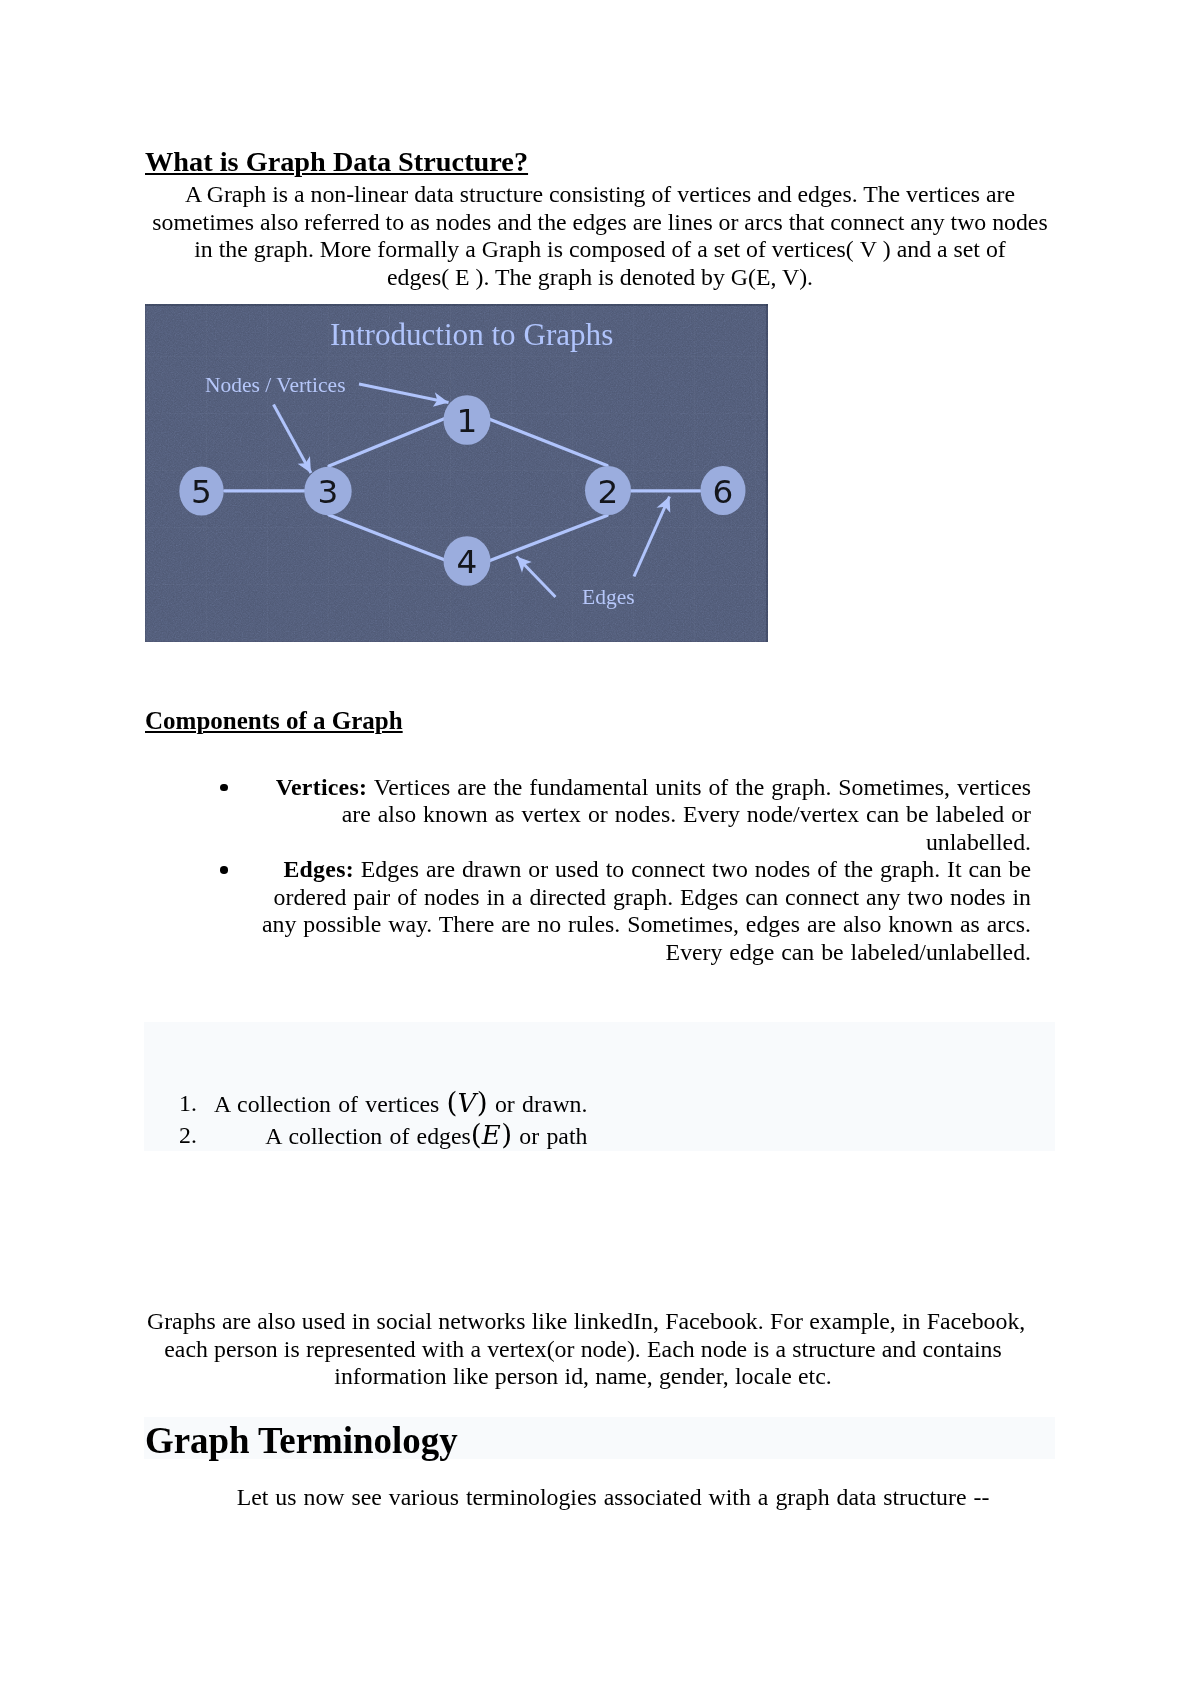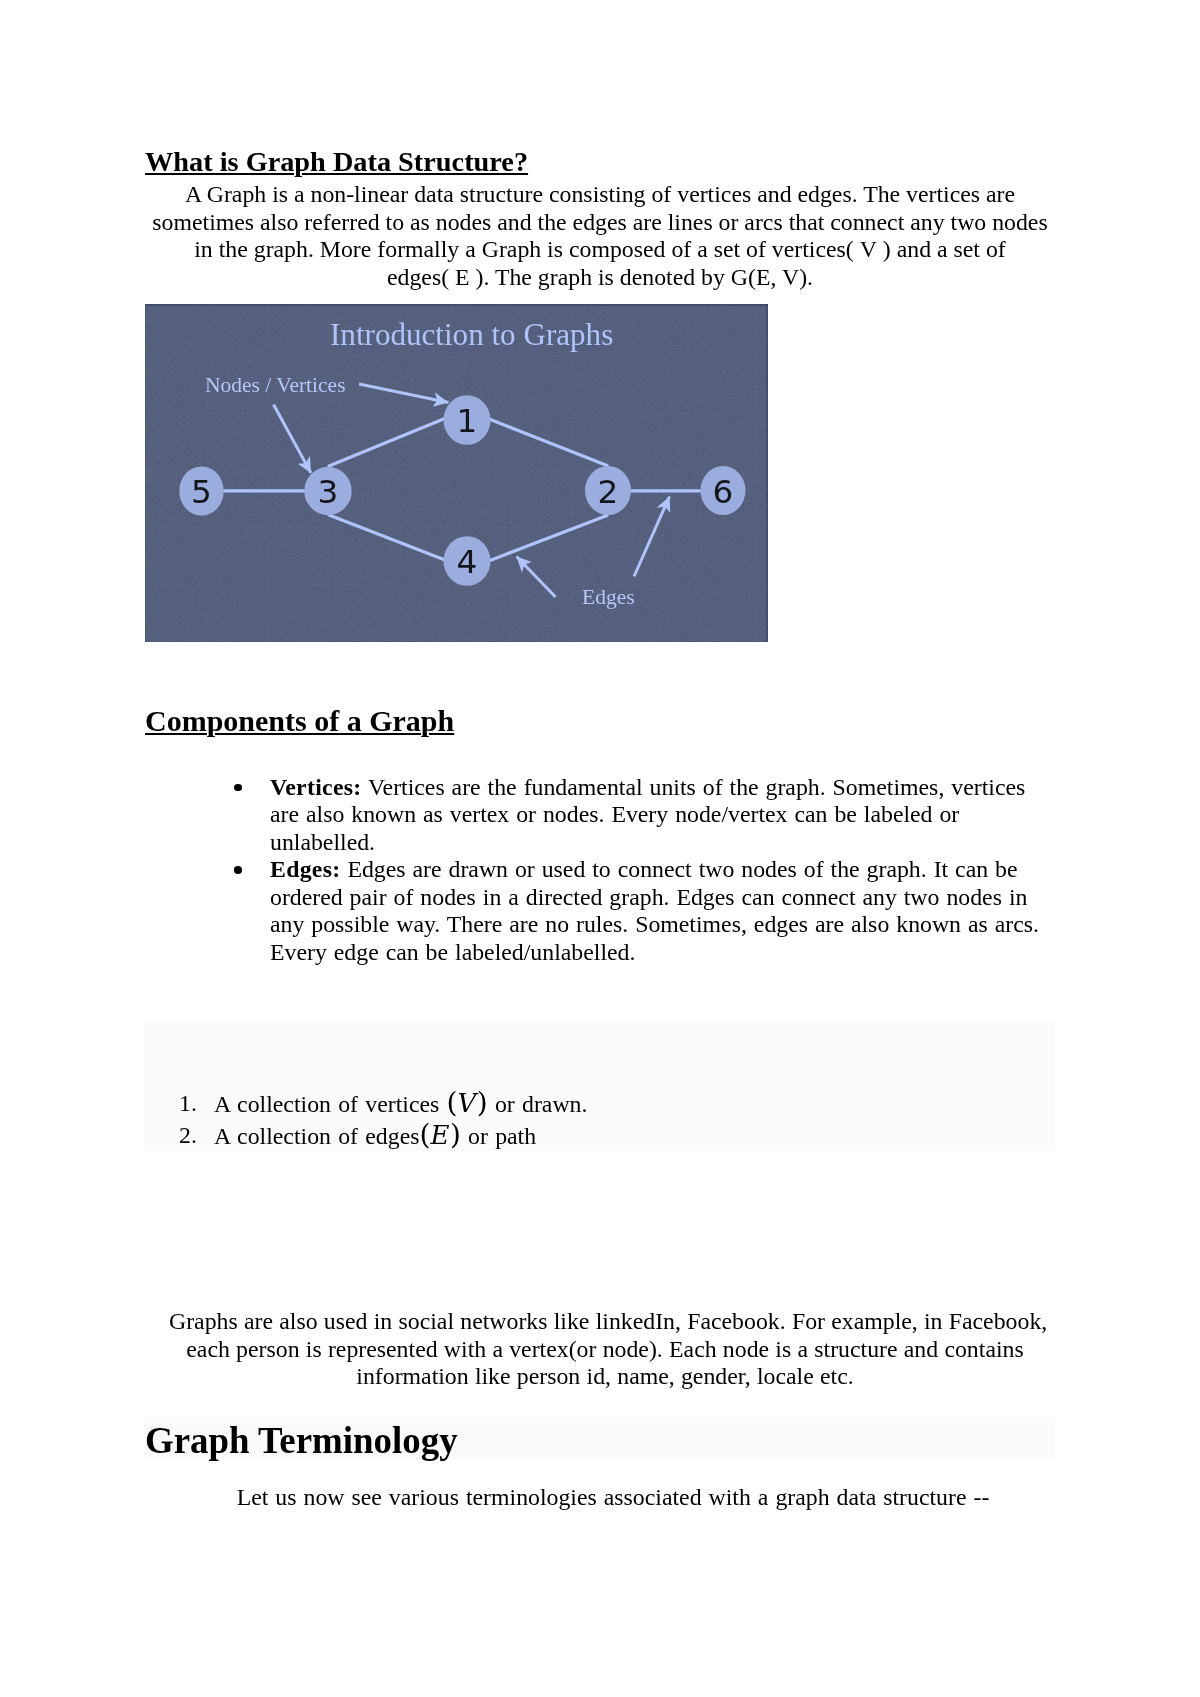--- a/index.html
+++ b/index.html
@@ -1,21 +1,21 @@
 <!DOCTYPE html>
 <html><head>
 <meta charset="utf-8">
 <title>Graph Data Structure</title>
 <style>
   html,body{margin:0;padding:0;background:#ffffff;}
   body{width:1200px;height:1697px;
        font-family:"Liberation Serif","DejaVu Serif",serif;
        color:#000000;}
   .page{position:relative;width:1200px;height:1697px;overflow:hidden;background:#ffffff;}
-  .abs{position:absolute;}
+  .abs{position:absolute;text-align:right;}
 
   
   .h-ul{font-weight:bold;font-size:28.3px;line-height:30px;color:#000;
         white-space:nowrap;}
   .h-ul .u{ text-decoration:underline; text-decoration-thickness:2px; text-underline-offset:2px;}
   .h-big{font-weight:bold;font-size:36.9px;line-height:44px;color:#000;white-space:nowrap;}
 
   
   .p{font-size:23.8px;line-height:27.55px;color:#000;text-align:center;}
   .blist b{font-weight:bold;letter-spacing:0.28px;}
@@ -117,36 +117,36 @@
         <ellipse cx="723" cy="490.5" rx="22.5" ry="24.5" fill="#9badde"></ellipse>
         <text class="node-label" x="723" y="491.5">6</text>
       </g>
 
       <text class="fig-title" x="330" y="345">Introduction to Graphs</text>
       <text class="fig-anno" x="205" y="391.5">Nodes / Vertices</text>
       <text class="fig-anno" x="582" y="603.7">Edges</text>
     </svg>
   </div>
 
-  <div class="abs h-ul" style="left:145px;top:705.5px;font-size:30px;"><span class="u">Components of a Graph</span></div>
+  <div class="abs h-ul" style="left:145px;top:705.5px;font-size:25px;"><span class="u">Components of a Graph</span></div>
 
-  <ul class="abs blist" style="left:270px;top:773.5px;width:775px;">
+  <ul class="abs blist" style="left:256px;top:773.5px;width:775px;">
     <li><span class="bdot">•</span><b>Vertices:</b><span> Vertices are the fundamental units of the graph. Sometimes, vertices are also known as vertex or nodes. Every node/vertex can be labeled or unlabelled.</span></li>
     <li><span class="bdot">•</span><b>Edges:</b><span> Edges are drawn or used to connect two nodes of the graph. It can be ordered pair of nodes in a directed graph. Edges can connect any two nodes in any possible way. There are no rules. Sometimes, edges are also known as arcs. Every edge can be labeled/unlabelled.</span></li>
   </ul>
 
   <div class="abs band" style="left:144px;top:1022px;width:911px;height:129px;"></div>
 
 
   <ol class="abs nlist" style="left:214px;top:1088px;">
     <li><span class="nmark">1.</span><span>A collection of vertices </span><span class="paren">(</span><span class="mv">V</span><span class="paren">)</span><span> or drawn.</span></li>
     <li><span class="nmark">2.</span><span>A collection of edges</span><span class="paren">(</span><span class="mv">E</span><span class="paren">)</span><span> or path</span></li>
   </ol>
 
 
-  <div class="abs p" style="left:150px;top:1308px;width:910px;word-spacing:0.3px;">&nbsp;Graphs are also used in social networks like linkedIn, Facebook. For example, in Facebook, each person is represented with a vertex(or node). Each node is a structure and contains information like person id, name, gender, locale etc.</div>
+  <div class="abs p" style="left:128px;top:1308px;width:910px;word-spacing:0.3px;">&nbsp;Graphs are also used in social networks like linkedIn, Facebook. For example, in Facebook, each person is represented with a vertex(or node). Each node is a structure and contains information like person id, name, gender, locale etc.</div>
 
   <div class="abs band" style="left:144px;top:1417px;width:911px;height:42px;"></div>
   <div class="abs h-big" style="left:145px;top:1419px;">Graph Terminology</div>
 
   <div class="abs p" style="left:145px;top:1484px;width:910px;word-spacing:1.05px;margin-left:13px;">Let us now see various terminologies associated with a graph data structure --</div>
 
 </div>
 
 </body></html>

